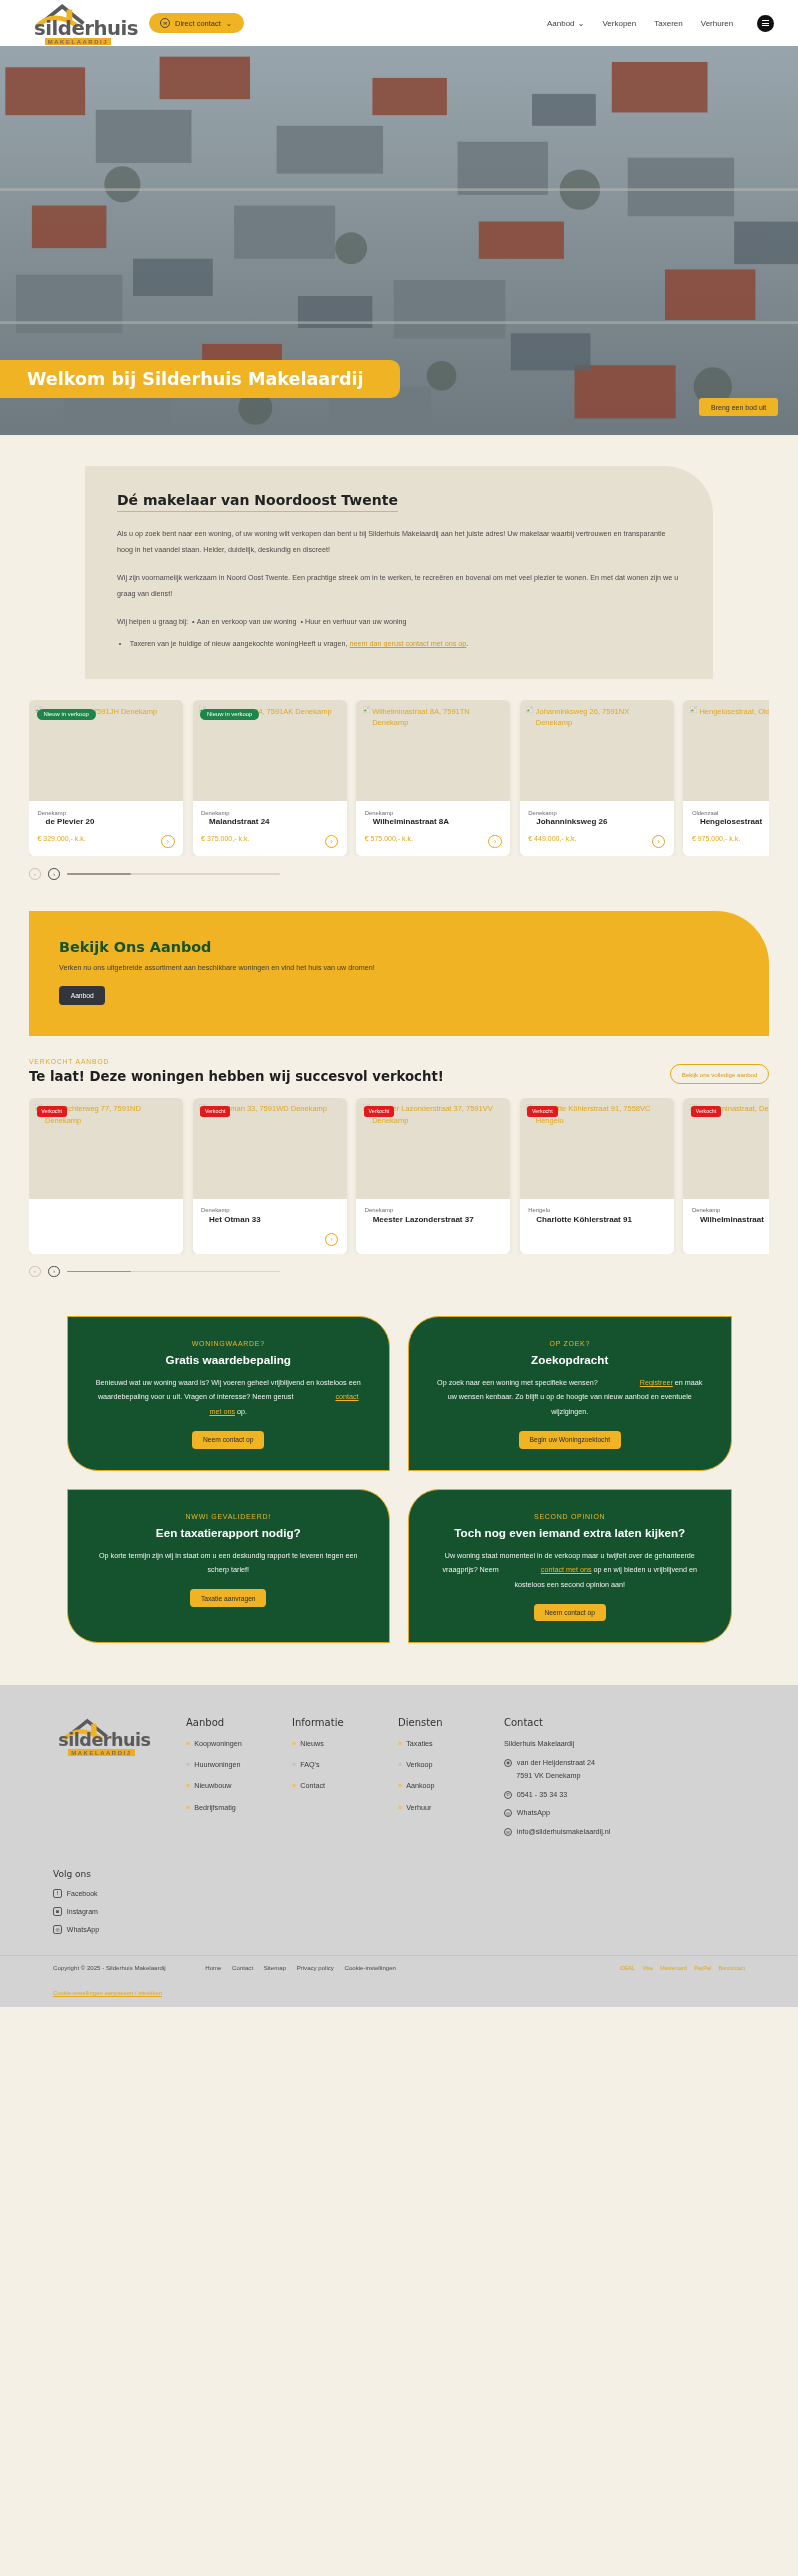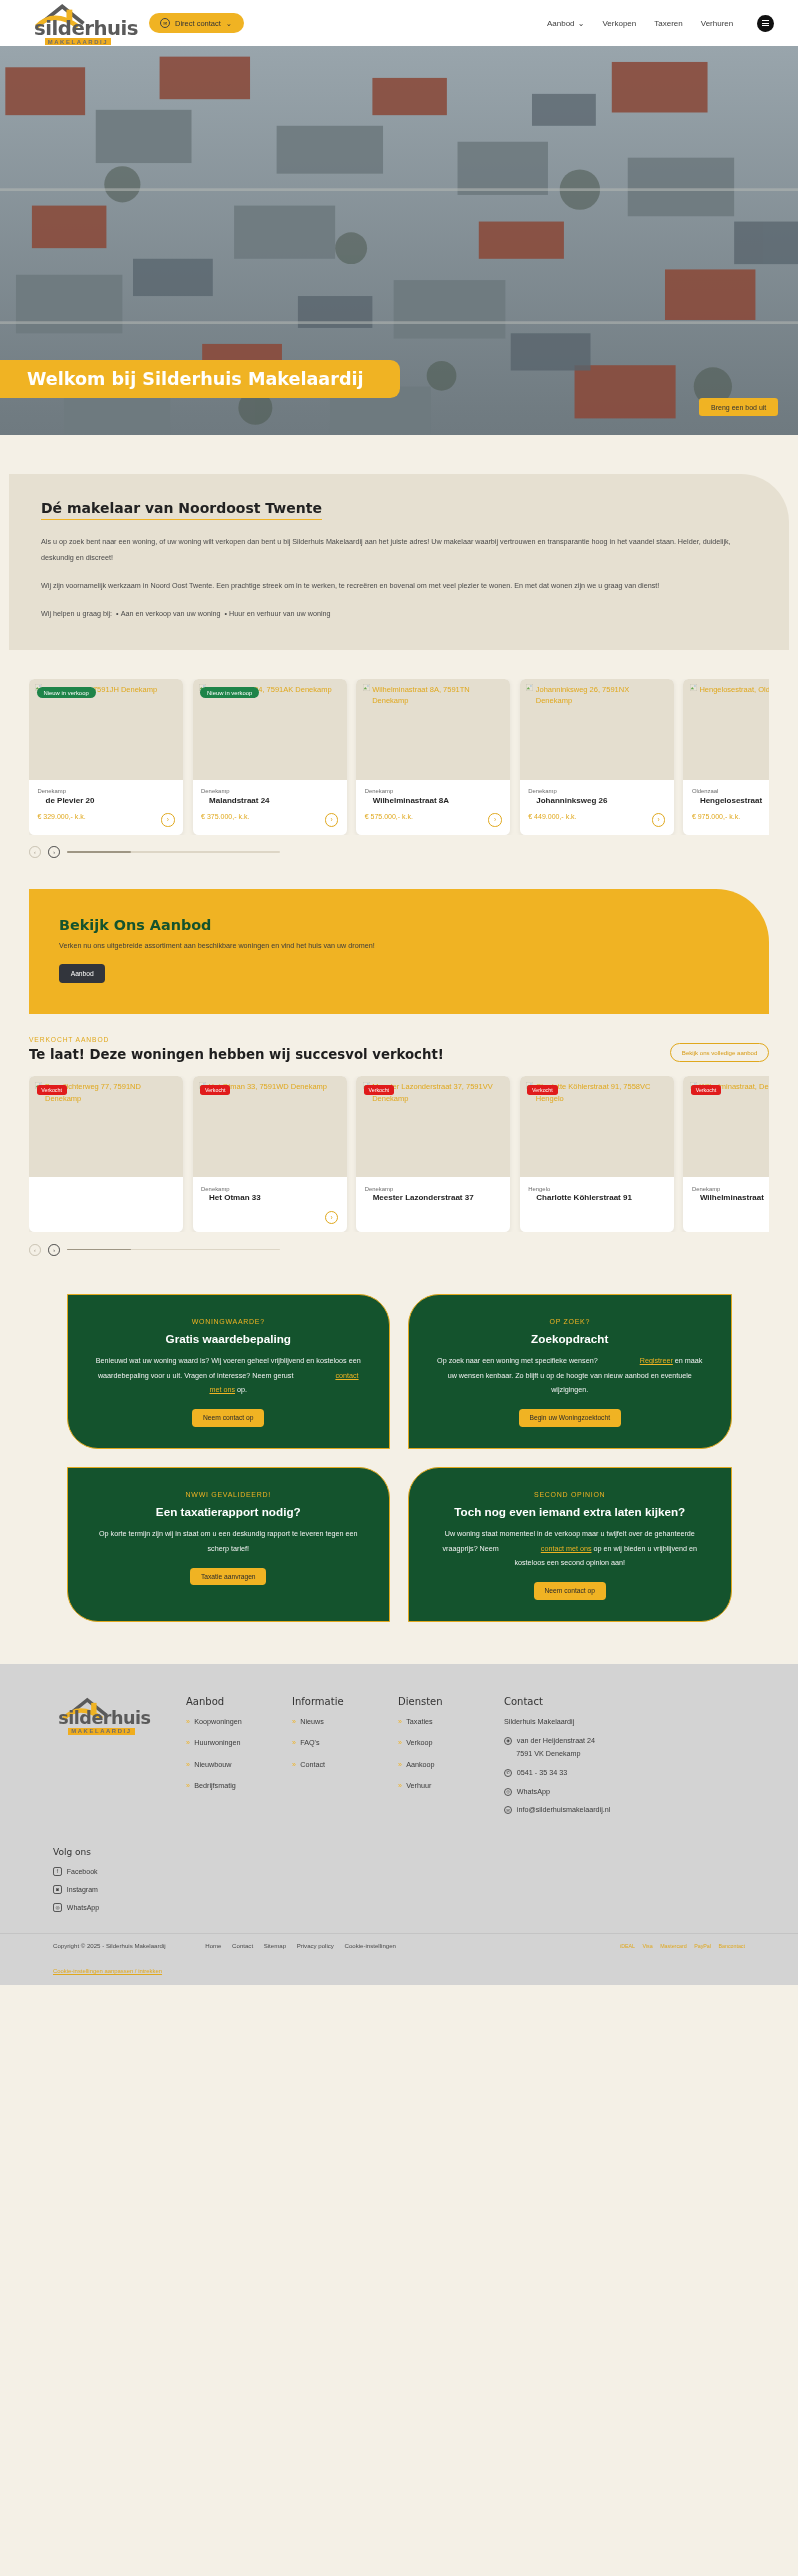--- a/index.html
+++ b/index.html
@@ -66,21 +66,21 @@
   }
   .hero-cta {
     position: absolute; right: 20px; bottom: 18.6px; background: #f0b323;
     color: #333; font-size: 7px; padding: 5.9px 11.7px; border-radius: 3.2px;
     border: none; cursor: pointer; font-family: "Liberation Sans", sans-serif;
   }
 
   
   .intro-sec { padding: 31px 0 21px 0; }
   .intro {
-    width: 780px; margin: 8px auto; background: #e6e0d1;
+    width: 628px; margin: 0 auto; background: #e6e0d1;
     border-radius: 0 48px 0 0; padding: 25.5px 32px 28px 32px;
   }
   .intro h2 {
     font-size: 14px; color: #222; font-weight: bold; display: inline-block;
     border-bottom: 1.6px solid #f0b323; padding-bottom: 3.2px; margin-bottom: 14px;
     font-family: "DejaVu Sans", sans-serif;
   }
   .intro p { font-size: 7.2px; line-height: 2.25; color: #4a4a4a; margin-bottom: 11.7px; }
   .intro .bullets { font-size: 7.2px; line-height: 2.2; color: #4a4a4a; }
   .intro ul { margin: 6.4px 0 0 12.8px; font-size: 7.2px; line-height: 2.1; color: #4a4a4a; }
@@ -313,20 +313,25 @@
 <section class="intro-sec">
   <div class="intro">
     <h2>Dé makelaar van Noordoost Twente</h2>
     <p>Als u op zoek bent naar een woning, of uw woning wilt verkopen dan bent u bij Silderhuis Makelaardij aan het juiste adres! Uw makelaar waarbij vertrouwen en transparantie hoog in het vaandel staan. Helder, duidelijk, deskundig en discreet!</p>
     <p>Wij zijn voornamelijk werkzaam in Noord Oost Twente. Een prachtige streek om in te werken, te recreëren en bovenal om met veel plezier te wonen. En met dat wonen zijn we u graag van dienst!</p>
     <div class="bullets">
       <span>Wij helpen u graag bij:</span>
       &nbsp;•&nbsp;<span>Aan en verkoop van uw woning</span>
       &nbsp;•&nbsp;<span>Huur en verhuur van uw woning</span>
     </div>
+    <ul>
+      <li>
+        <span>Taxeren van je huidige of nieuw aangekochte woningHeeft u vragen, </span><a class="lnk">neem dan gerust contact met ons op</a><span>.</span>
+      </li>
+    </ul>
   </div>
 </section>
 
 <section class="sec">
 
   <div class="cards">
     <div class="card">
       <div class="card-img">
         <svg class="brokenimg" viewBox="0 0 12 12">
             <rect width="12" height="12" fill="#e8e3d6" stroke="#bdb7a7"></rect>

